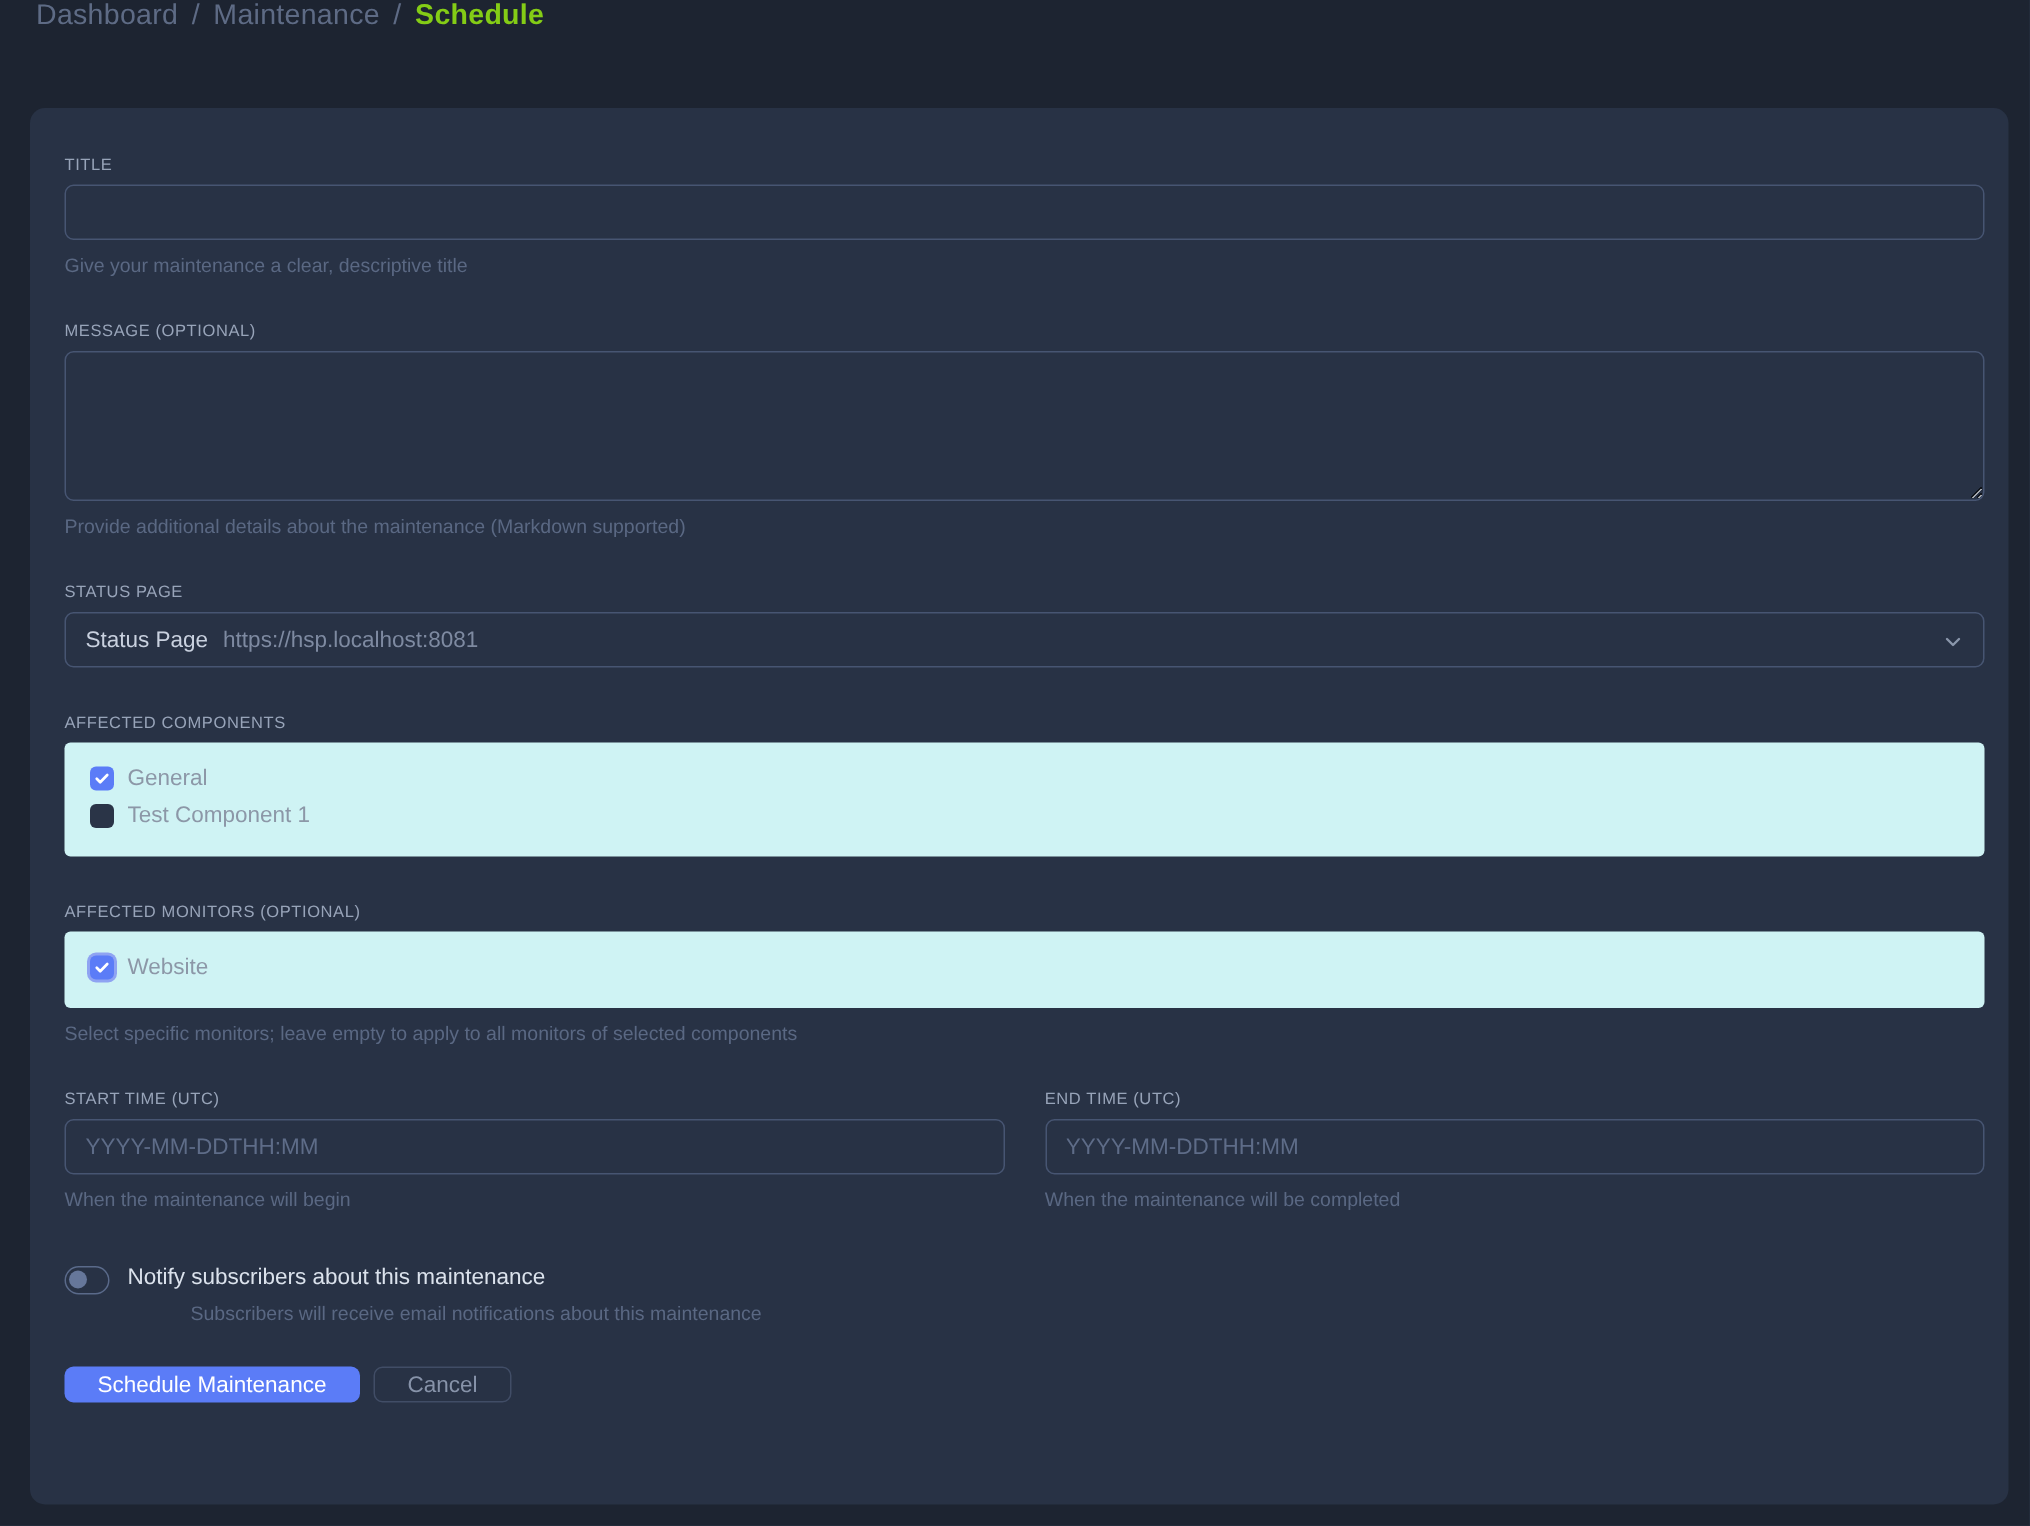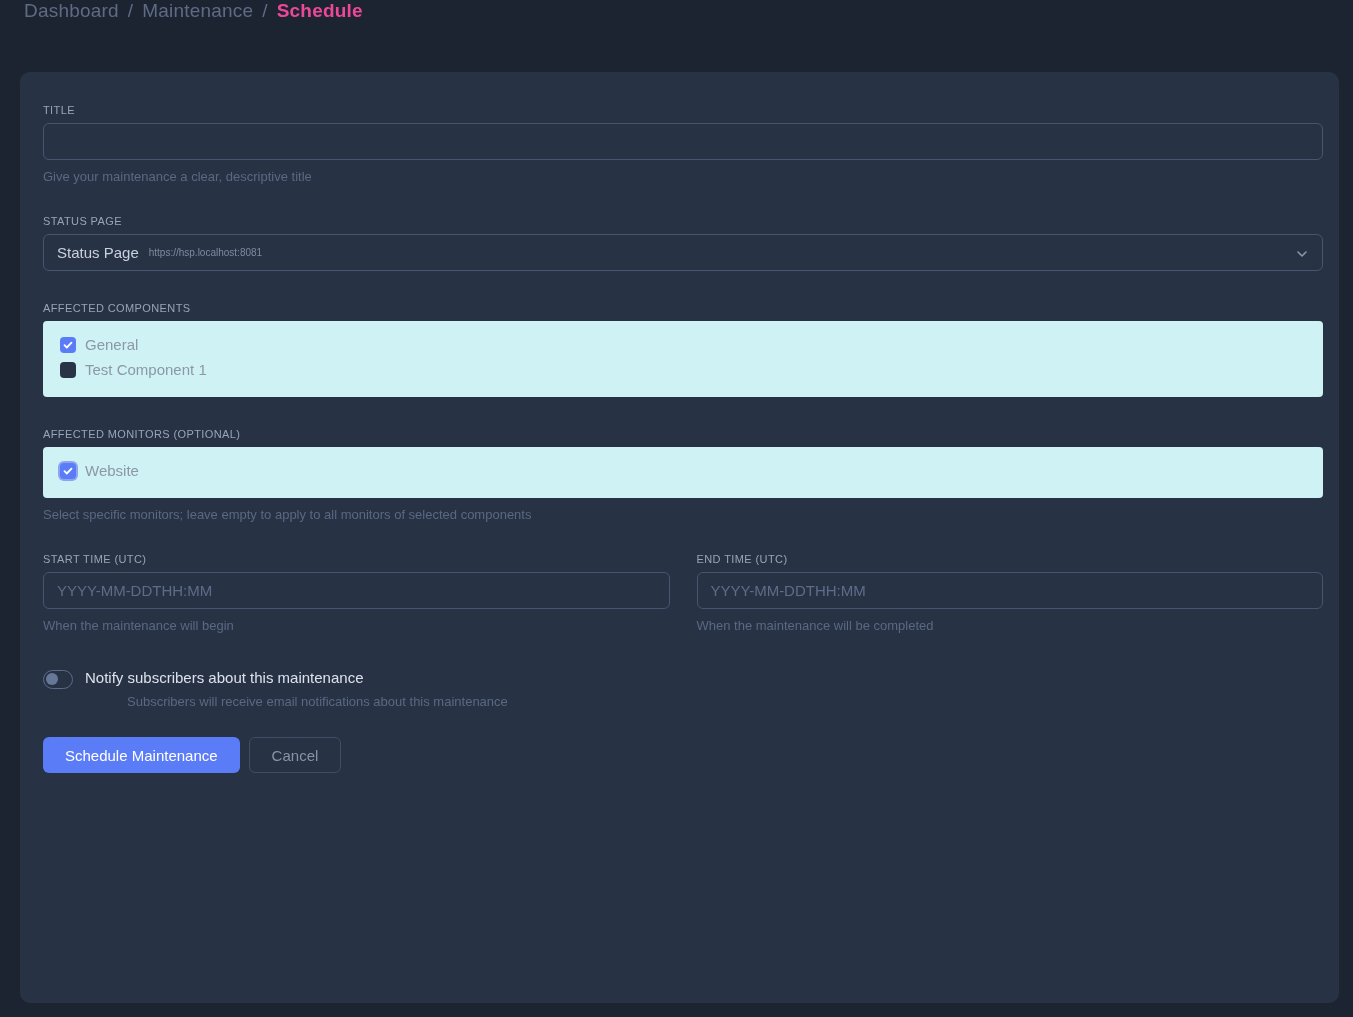--- a/index.html
+++ b/index.html
@@ -12,21 +12,21 @@
   body{
     background:var(--page-bg,#1d2431);
     font-family:"Liberation Sans","DejaVu Sans",sans-serif;
     color:var(--text,#dfe5ee);
   }
   
   .topbar{height:48px; display:flex; align-items:flex-start; padding:0 24px;}
   .breadcrumb{font-size:19px; letter-spacing:.2px; color:var(--crumb,#5e6b85); display:flex; gap:9px; align-items:baseline;}
   .breadcrumb .crumb{color:var(--crumb,#5e6b85); cursor:pointer;}
   .breadcrumb .sep{color:var(--crumb,#5e6b85);}
-  .breadcrumb .current{color:#ec4899; font-weight:700;}
+  .breadcrumb .current{color:#84cc16; font-weight:700;}
   
   .card{
     margin:24px 14px 14px 20px;
     background:var(--card-bg,#283245);
     border-radius:10px;
     padding:32px 16px 21px 23px;
     height:931px;
   }
   .field{margin-bottom:31px;}
   .field-label{
@@ -41,21 +41,21 @@
   }
   .text-input{height:37px; padding:0 13px;}
   .text-input::placeholder, .textarea::placeholder{color:var(--placeholder,#5e6c88);}
   .textarea{height:100px; padding:9px 13px; resize:vertical; display:block;}
   
   .select{
     height:37px; display:flex; align-items:center; gap:10px; padding:0 13px;
     cursor:pointer; position:relative;
   }
   .select .sel-main{font-size:15px; color:#c9d1df;}
-  .select .sel-url{font-size:10px; color:#7e8aa1;}
+  .select .sel-url{font-size:15px; color:#7e8aa1;}
   .select .chev{position:absolute; right:13px; top:12px;}
   
   .choice-box{
     background:var(--cyan,#cff3f4); border-radius:4px;
     padding:15px 16px 19px 17px; display:flex; flex-direction:column; gap:8px;
   }
   .choice-row{display:flex; align-items:flex-end; gap:9px; cursor:pointer;}
   .checkbox{
     width:16px; height:16px; border-radius:4px; background:#2a3447;
     display:flex; align-items:center; justify-content:center; flex:none;
@@ -75,21 +75,21 @@
   }
   .toggle .knob{
     width:12px; height:12px; border-radius:50%; background:#66779a;
     position:absolute; left:2px; top:2px; transition:left .15s;
   }
   .notify-label{font-size:15px; color:#dbe2ec; cursor:pointer;}
   .notify-helper{font-size:13px; color:var(--helper,#5a6883); margin-top:8px;margin-left:42px;}
   
   .actions{display:flex; gap:9px; margin-top:28px;}
   .btn{
-    height:36px; border-radius:6px; font-size:15px; padding:0 22px; cursor:pointer;
+    height:24px; border-radius:6px; font-size:15px; padding:0 22px; cursor:pointer;
     font-family:"Liberation Sans","DejaVu Sans",sans-serif;
   }
   .btn-primary{background:var(--accent,#5b7cf7); border:none; color:#fff;}
   .btn-ghost{background:transparent; border:1px solid #414d66; color:#8793a9;}
 </style>
 </head>
 <body>
 
 <header class="topbar">
   <nav class="breadcrumb">
@@ -102,20 +102,25 @@
 </header>
 
 <main class="card">
 
   <div class="field">
     <label class="field-label">Title</label>
     <input class="text-input" type="text" value="" style="">
     <div class="helper">Give your maintenance a clear, descriptive title</div>
   </div>
 
+  <div class="field">
+    <label class="field-label">Message (Optional)</label>
+    <textarea class="textarea" style=""></textarea>
+    <div class="helper">Provide additional details about the maintenance (Markdown supported)</div>
+  </div>
 
   <div class="field">
     <label class="field-label">Status Page</label>
     <div class="select">
       <span class="sel-main">Status Page</span>
       <span class="sel-url">https://hsp.localhost:8081</span>
       <span class="chev">
         <svg width="14" height="14" viewBox="0 0 14 14" fill="none">
           <path d="M3 5l4 4 4-4" stroke="#8a96ab" stroke-width="1.6" stroke-linecap="round" stroke-linejoin="round"></path>
         </svg>

